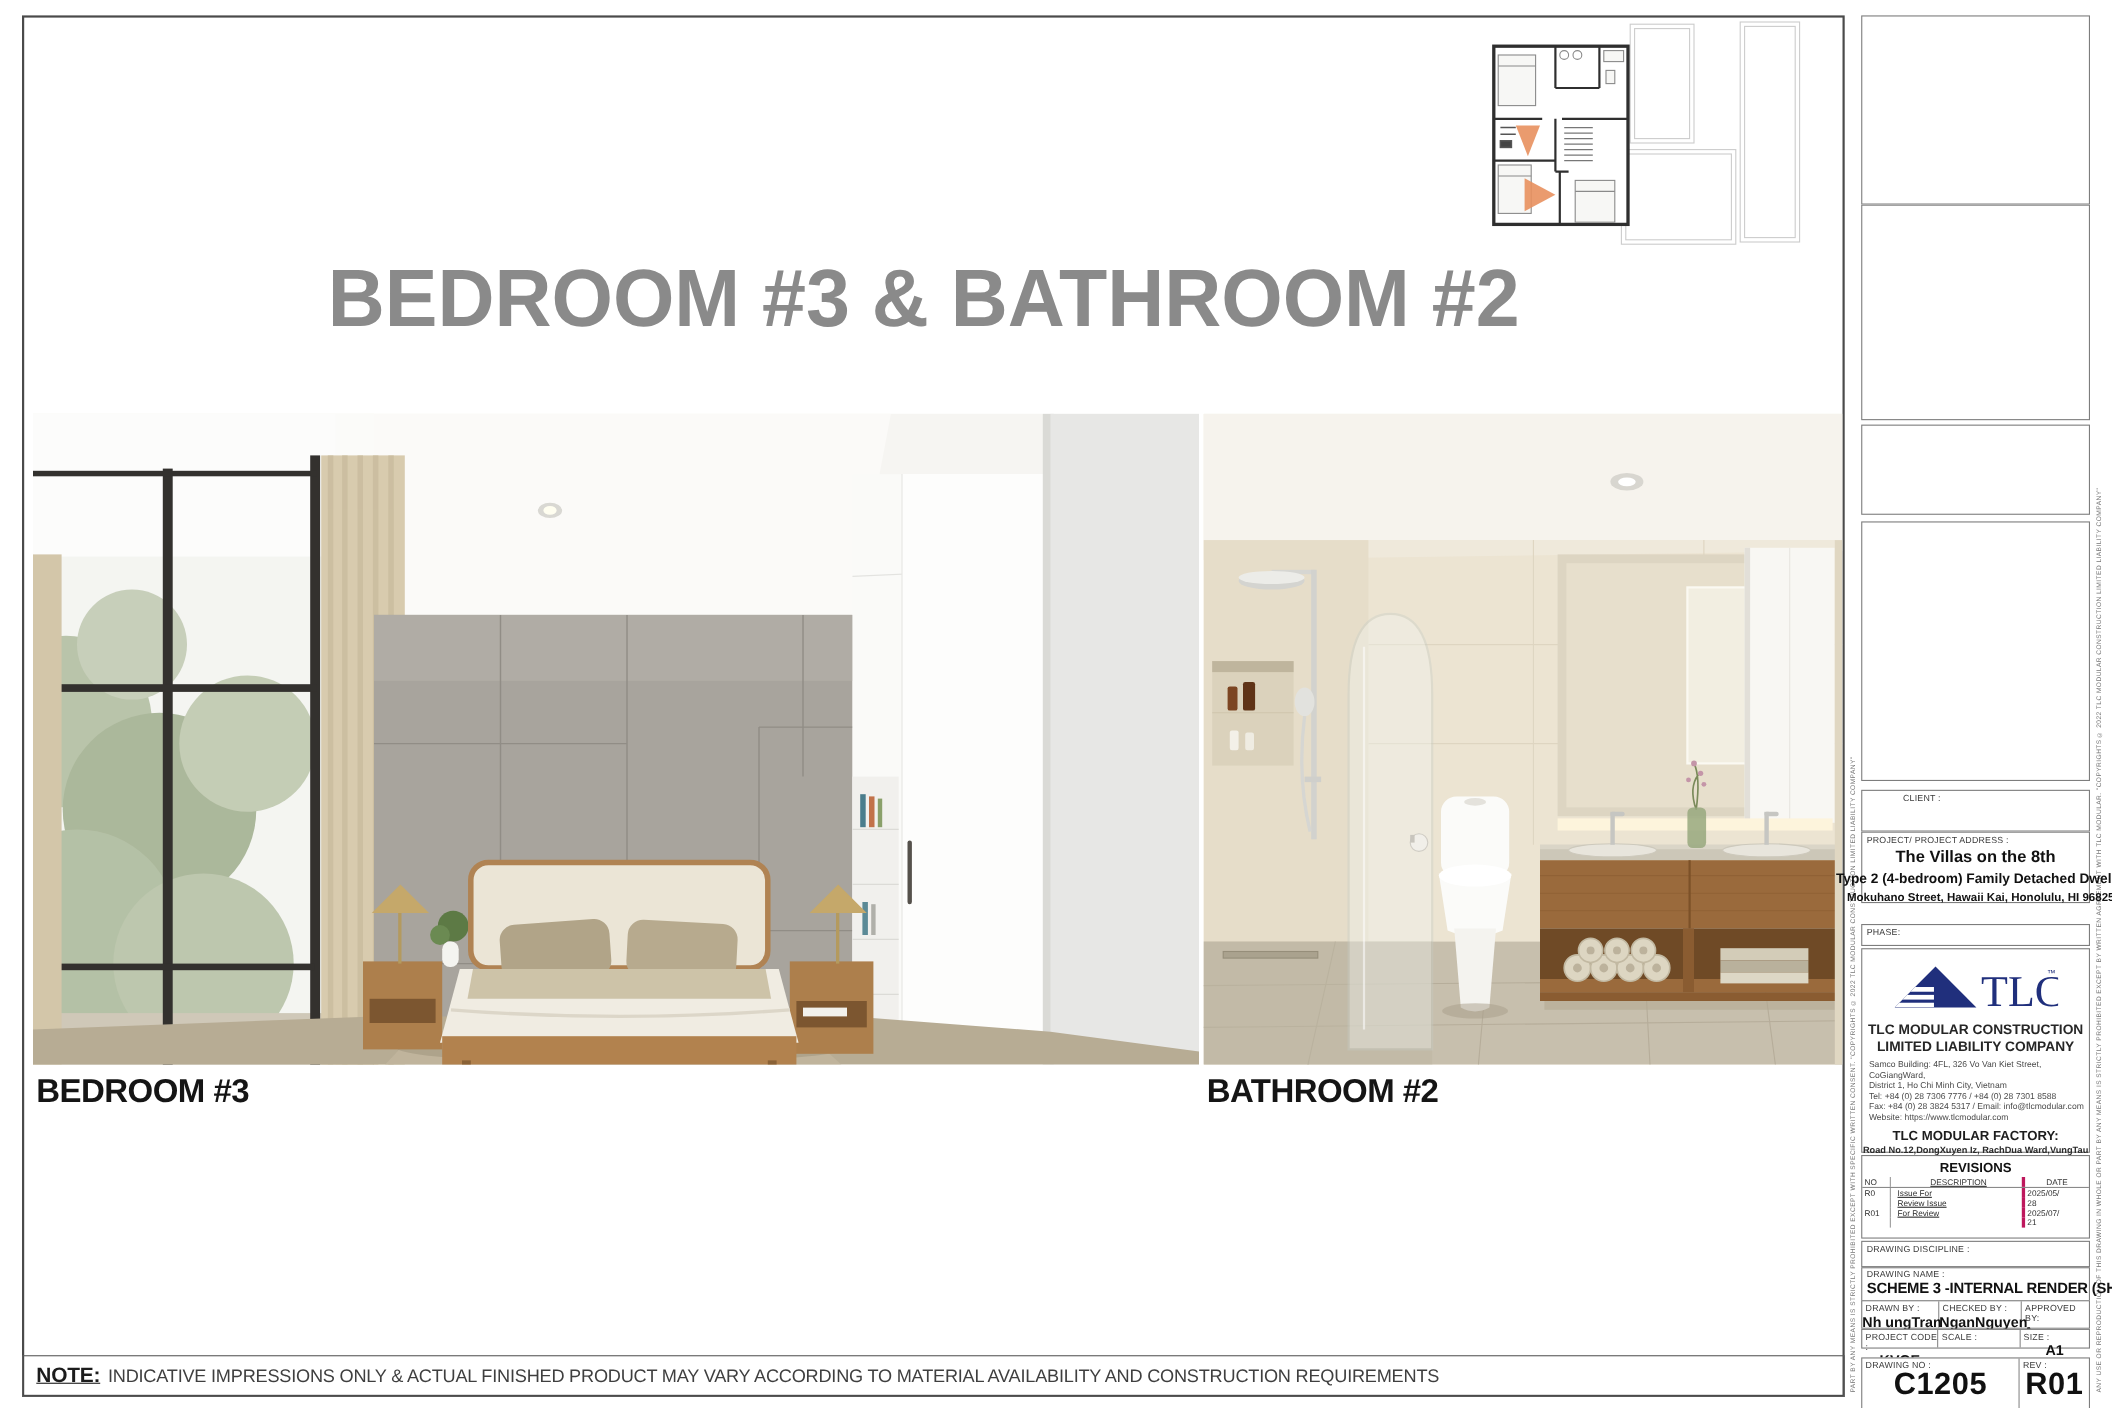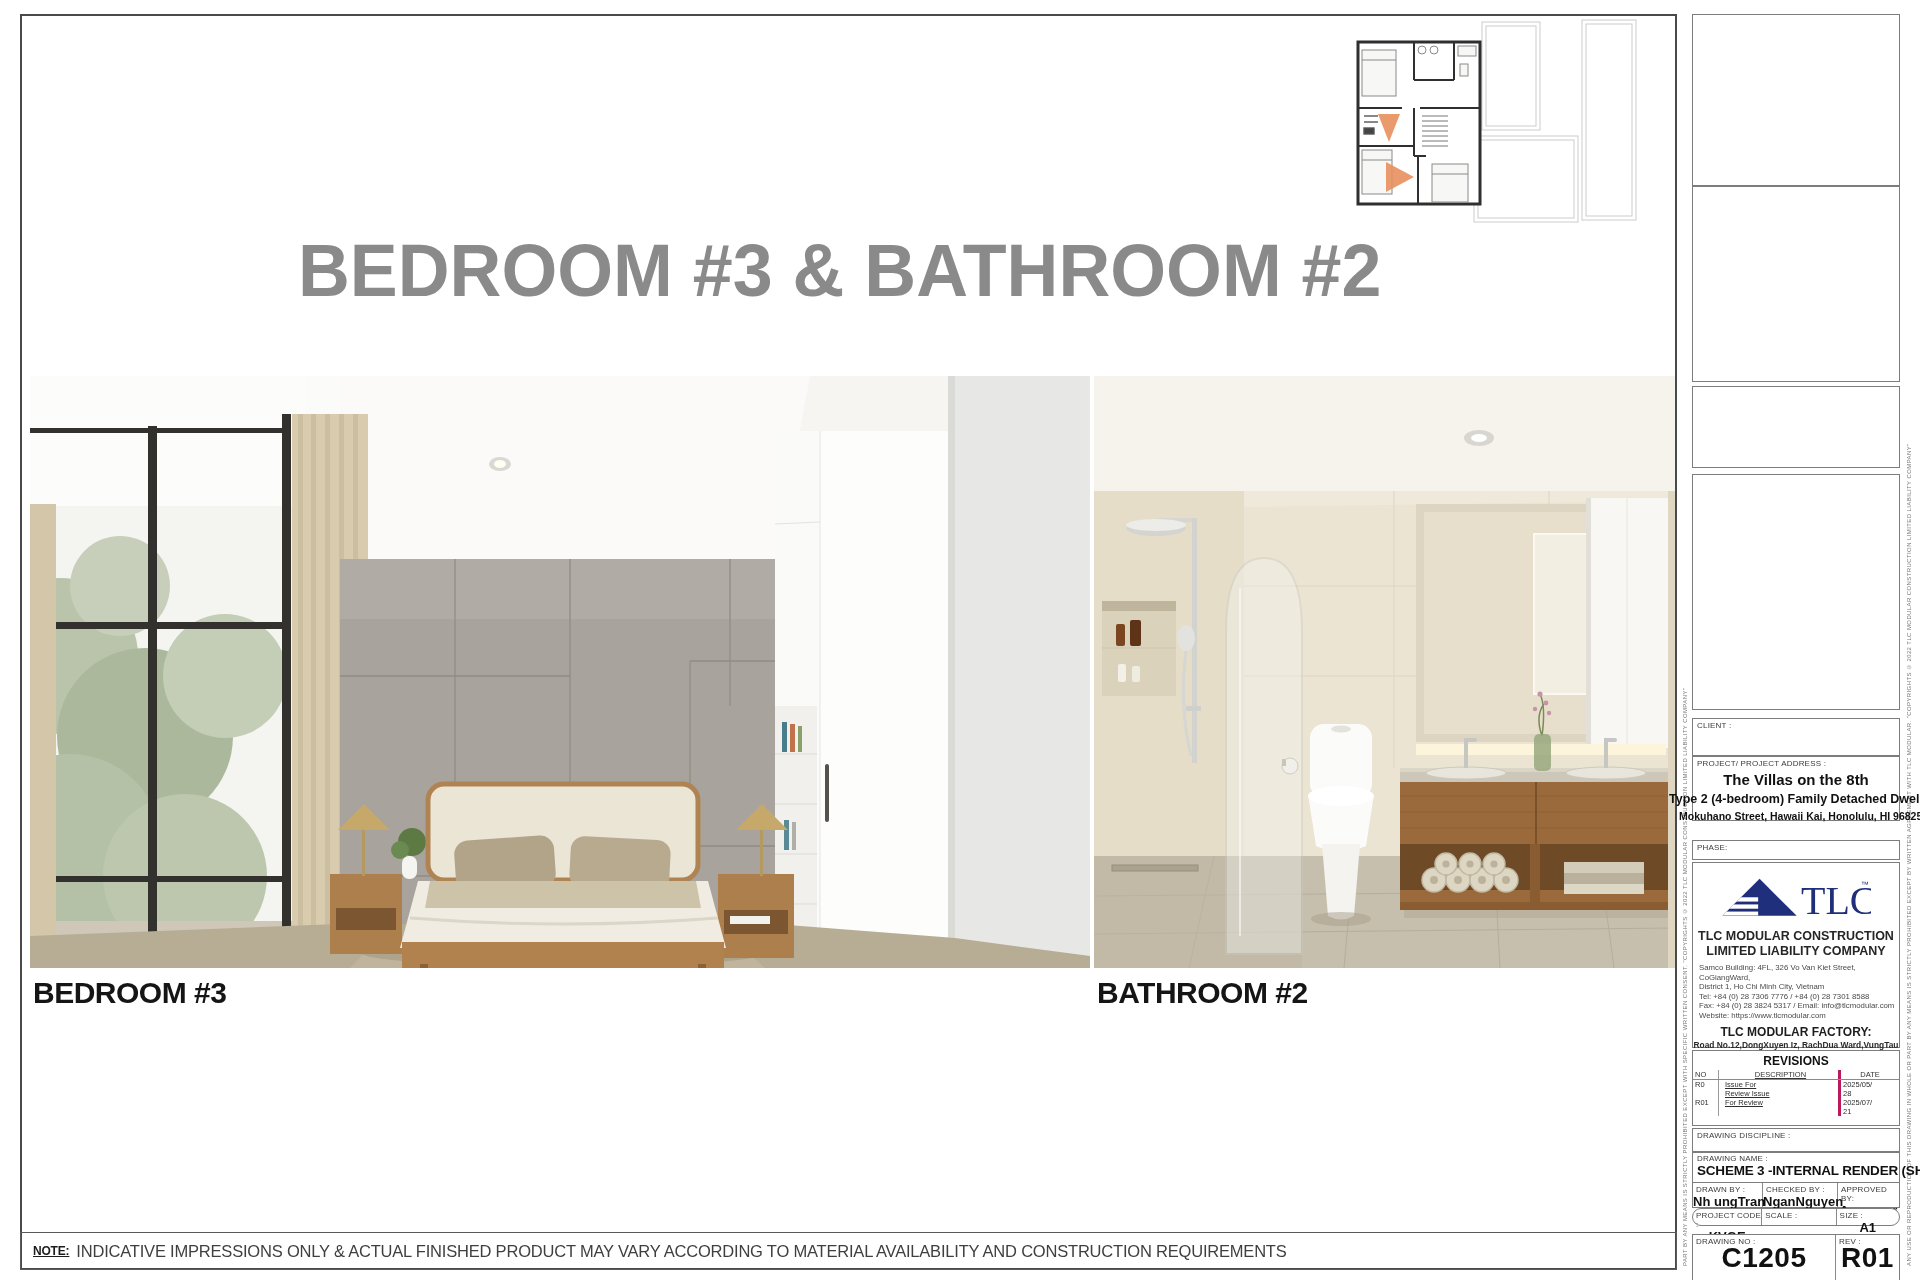--- a/index.html
+++ b/index.html
@@ -25,37 +25,37 @@
   .label-bedroom{left:33px;top:976px;}
   .label-bathroom{left:1097px;top:976px;}
 
   
   .floorplan{left:1356px;top:16px;width:284px;height:212px;}
   .floorplan svg{display:block;width:100%;height:100%;}
 
   
   .note-bar{left:20px;top:1232px;width:1657px;height:38px;border:1.5px solid #5a5a5a;box-sizing:border-box;
     display:flex;align-items:center;padding-left:12px;}
-  .note-bar .note-label{font-weight:bold;color:#1c1c1c;text-decoration:underline;font-size:12px;letter-spacing:-0.2px;}
+  .note-bar .note-label{font-weight:bold;color:#1c1c1c;text-decoration:underline;font-size:19px;letter-spacing:-0.2px;}
   .note-bar .note-text{color:#3f3f3f;font-size:16.5px;letter-spacing:-0.2px;margin-left:7px;white-space:nowrap;}
 
   
   .edge-text{top:18px;height:1248px;width:12px;writing-mode:vertical-rl;transform:rotate(180deg);
     font-size:6px;color:#777;letter-spacing:0.4px;white-space:nowrap;overflow:hidden;line-height:10px;}
   .edge-left{left:1680px;}
   .edge-right{left:1904px;}
 
   
   .tb-box{left:1692px;width:208px;border:1px solid #7d7d7d;box-sizing:border-box;background:#fff;}
   .tb-label{font-size:8px;color:#3a3a3a;padding:2px 0 0 4px;letter-spacing:0.2px;}
   .tb-a{top:14px;height:172px;}
   .tb-b{top:186px;height:196px;}
   .tb-c{top:386px;height:82px;}
   .tb-d{top:474px;height:236px;}
-  .tb-client{top:718px;height:38px;}
+  .tb-client{top:718px;height:38px;padding-left:33px;}
   .tb-project{top:756px;height:65px;}
   .proj-name{font-size:15px;font-weight:bold;text-align:center;margin-top:3px;white-space:nowrap;}
   .proj-type{font-size:12.5px;font-weight:bold;text-align:center;margin-top:4px;white-space:nowrap;margin-left:-24px;}
   .proj-addr{font-size:10.5px;font-weight:bold;text-align:center;margin-top:4px;white-space:nowrap;margin-left:-14px;}
   .tb-phase{top:840px;height:20px;}
   .tb-company{top:862px;height:186px;}
   .logo-row{display:flex;justify-content:center;align-items:center;margin-top:8px;height:54px;}
   .co-name{font-size:12.5px;font-weight:bold;text-align:center;color:#262626;line-height:15px;margin-top:4px;}
   .co-addr{font-size:7.8px;color:#4a4a4a;line-height:9.6px;padding:4px 0 0 6px;}
   .co-factory-h{font-size:12px;font-weight:bold;text-align:center;margin-top:4px;color:#1d1d1d;}
@@ -65,21 +65,21 @@
   .rev-cols{display:flex;font-size:7.5px;color:#333;border-bottom:1px solid #8a8a8a;margin-top:2px;}
   .rev-rows .rcell,.rev-cols .rcell{box-sizing:border-box;padding:0 2px;}
   .c-no{width:26px;border-right:1px solid #9a9a9a;}
   .c-desc{width:122px;border-right:3px solid #be185d;padding-left:6px !important;text-decoration:underline;}
   .c-date{width:58px;}
   .rev-row{display:flex;font-size:7.5px;color:#2e2e2e;height:9px;line-height:9px;}
   .tb-discipline{top:1128px;height:24px;}
   .tb-name{top:1152px;height:34px;}
   .drawing-name{font-size:13.5px;font-weight:bold;white-space:nowrap;padding-left:4px;letter-spacing:-0.2px;}
   .tb-people{top:1182px;height:26px;display:flex;}
-  .tb-code{top:1208px;height:18px;display:flex;border-radius:12px;}
+  .tb-code{top:1208px;height:18px;display:flex;}
   .tb-no{top:1234px;height:48px;display:flex;}
   .cell{box-sizing:border-box;border-right:1px solid #8a8a8a;overflow:visible;}
   .cell:last-child{border-right:none;}
   .cell .tb-label{padding-left:3px;}
   .cell-val{font-size:13px;font-weight:bold;text-align:center;margin-top:0px;white-space:nowrap;}
   .cell-big{font-size:28px;font-weight:bold;text-align:center;line-height:24px;letter-spacing:0.5px;}
   .p1{width:70px;} .p2{width:75px;} .p3{width:63px;}
   .n1{width:143px;} .n2{width:63px;}
 </style>
 </head>

